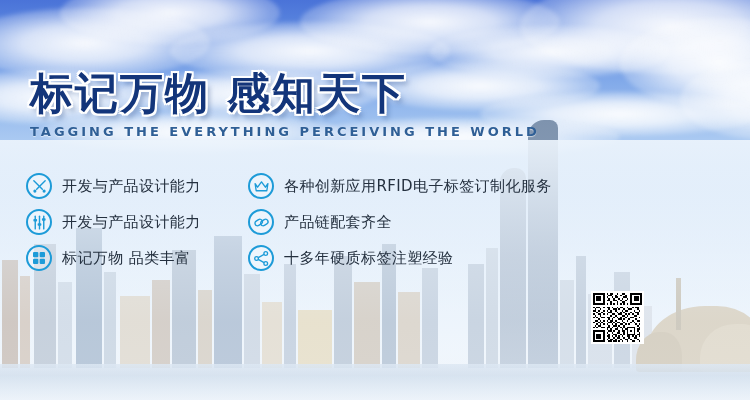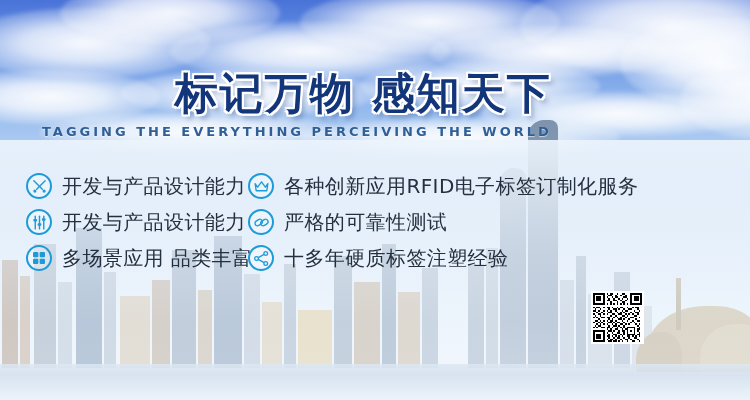--- a/index.html
+++ b/index.html
@@ -20,21 +20,20 @@
         #4a73d8 0%,
         #5d89e0 8%,
         #7ba4e8 18%,
         #9dc0ef 30%,
         #bcd6f5 42%,
         #d4e5f8 54%,
         #e2eefb 66%,
         #eaf3fc 78%,
         #eef5fc 88%,
         #eef3f8 100%);
-    text-align: right;
   }
 
   
   .cloud-layer {
     position: absolute;
     left: 0; top: 0;
     width: 750px; height: 190px;
     pointer-events: none;
   }
   .cl {
@@ -111,21 +110,21 @@
     white-space: nowrap;
     text-shadow:
       -2px -2px 0 #ffffff,  2px -2px 0 #ffffff,
       -2px  2px 0 #ffffff,  2px  2px 0 #ffffff,
       -2px  0   0 #ffffff,  2px  0   0 #ffffff,
        0   -2px 0 #ffffff,  0    2px 0 #ffffff,
        4px 5px 5px rgba(30,60,120,0.35);
   }
   .sub-en {
     margin-top: 9px;
-    margin-left: 12px;
+    margin-left: 0;
     font-family: "DejaVu Sans", "Liberation Sans", sans-serif;
     font-size: 13px;
     font-weight: bold;
     letter-spacing: 3.0px;
     color: #2f5f96;
     white-space: nowrap;
     text-shadow: 0 1px 1px rgba(255,255,255,0.6);
   }
 
   
@@ -159,21 +158,21 @@
     background: rgba(255,255,255,0.30);
     display: flex;
     align-items: center;
     justify-content: center;
     margin-right: 10px;
   }
   .feat-icon svg { display: block; }
 
   .feat-label {
     font-family: "DejaVu Sans", "Liberation Sans", sans-serif;
-    font-size: 20px;
+    font-size: 15px;
     color: #24303f;
     white-space: nowrap;
     letter-spacing: 0.4px;
   }
 
   
   .qr {
     position: absolute;
     left: 591px;
     top: 291px;
@@ -288,21 +287,21 @@
 
       <div class="feat">
         <span class="feat-icon">
           <svg width="16" height="16" viewBox="0 0 24 24" fill="#1d9bd8">
             <rect x="3" y="3" width="8" height="8" rx="1.6"></rect>
             <rect x="13" y="3" width="8" height="8" rx="1.6"></rect>
             <rect x="3" y="13" width="8" height="8" rx="1.6"></rect>
             <rect x="13" y="13" width="8" height="8" rx="1.6"></rect>
           </svg>
         </span>
-        <span class="feat-label">多场景应用  品类丰富</span>
+        <span class="feat-label">标记万物  品类丰富</span>
       </div>
     </div>
 
     <div class="feat-col right">
 
       <div class="feat">
         <span class="feat-icon">
           <svg width="17" height="17" viewBox="0 0 24 24" fill="none" stroke="#1d9bd8" stroke-width="1.9" stroke-linejoin="round" stroke-linecap="round">
             <path d="M3 8 L6.5 13 L12 5.5 L17.5 13 L21 8 L19.5 18 H4.5 Z"></path>
           </svg>
@@ -310,21 +309,21 @@
         <span class="feat-label">各种创新应用RFID电子标签订制化服务</span>
       </div>
 
       <div class="feat">
         <span class="feat-icon">
           <svg width="17" height="17" viewBox="0 0 24 24" fill="none" stroke="#1d9bd8" stroke-width="1.9" stroke-linecap="round">
             <rect x="2.5" y="8.5" width="11" height="7" rx="3.5" transform="rotate(-32 8 12)"></rect>
             <rect x="10.5" y="8.5" width="11" height="7" rx="3.5" transform="rotate(-32 16 12)"></rect>
           </svg>
         </span>
-        <span class="feat-label">严格的可靠性测试</span>
+        <span class="feat-label">产品链配套齐全</span>
       </div>
 
       <div class="feat">
         <span class="feat-icon">
           <svg width="17" height="17" viewBox="0 0 24 24" fill="none" stroke="#1d9bd8" stroke-width="1.9">
             <circle cx="18" cy="5" r="2.6"></circle>
             <circle cx="5" cy="12" r="2.6"></circle>
             <circle cx="18" cy="19" r="2.6"></circle>
             <path d="M7.4 10.8 L15.6 6.3"></path>
             <path d="M7.4 13.2 L15.6 17.7"></path>

